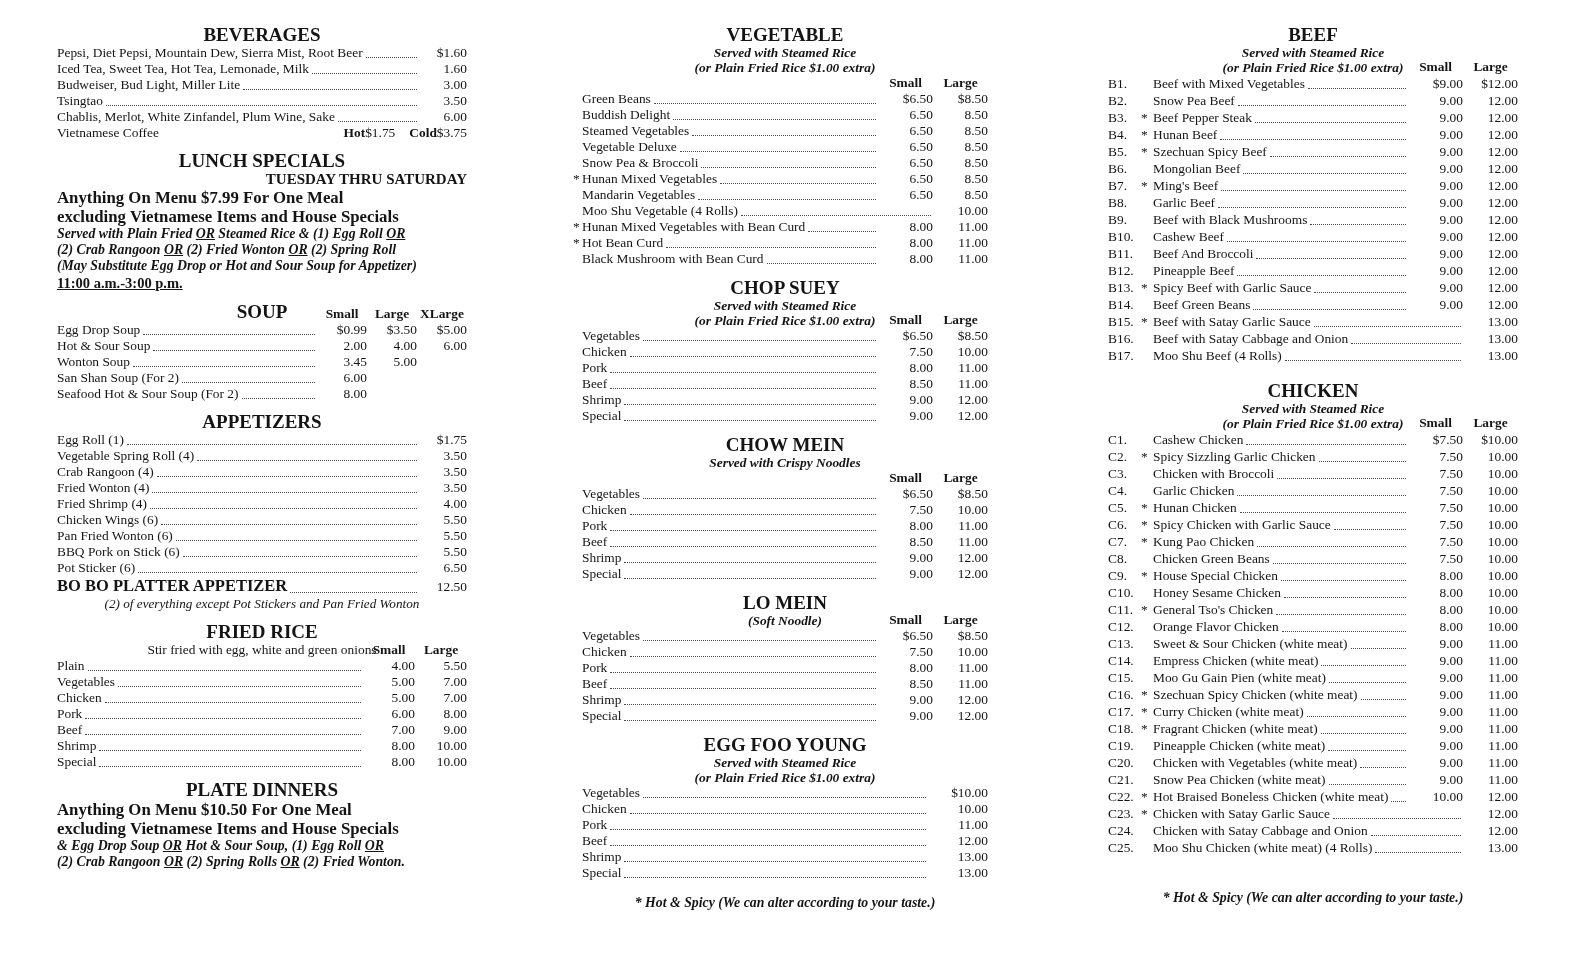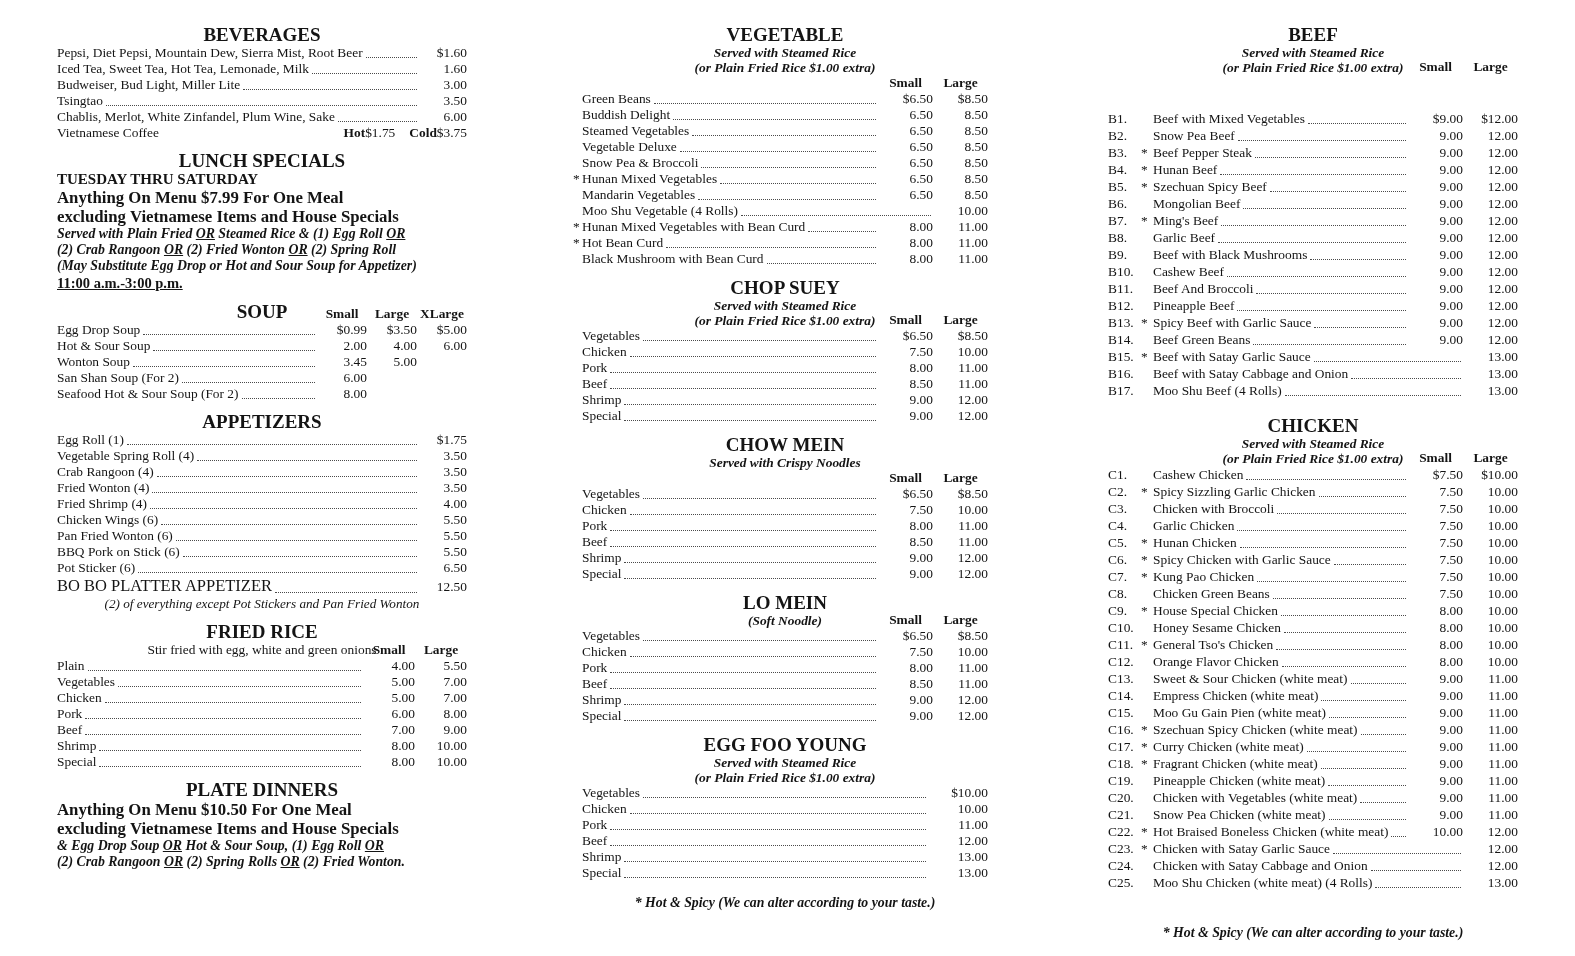--- a/index.html
+++ b/index.html
@@ -11,31 +11,31 @@
   }
   .menu{display:flex;padding:24px 0 0 57px;}
   .col{flex:none;}
   .col1{width:410px;margin-right:115px;}
   .col2{width:406px;margin-right:120px;}
   .col3{width:410px;font-size:13.2px;}
   .section{margin-bottom:9px;}
   .col2 .section{margin-bottom:10px;}
   .col3 .section{margin-bottom:16px;}
   .sec-title{text-align:center;font-weight:bold;font-size:19px;line-height:21px;}
-  .sec-title-sub{text-align:left;font-weight:bold;font-size:15px;line-height:17px;}
+  .sec-title-sub{text-align:right;font-weight:bold;font-size:15px;line-height:17px;}
   .sec-sub{text-align:center;font-weight:bold;font-style:italic;font-size:13.4px;line-height:15px;}
   .sec-sub-plain{text-align:center;font-size:13.4px;line-height:16px;}
   .phead{display:flex;justify-content:flex-end;font-weight:bold;line-height:16px;font-size:13.4px;}
   .phead.overlap{margin-top:-16px;}
   .pcell{flex:none;text-align:right;}
   .hcell{text-align:center;font-weight:bold;}
   .row{display:flex;align-items:baseline;line-height:16px;font-size:13.4px;position:relative;}
   .col3 .row{line-height:17px;}
   .row.big{line-height:19px;}
-  .row.big .iname{font-weight:normal;font-size:16.5px;}
+  .row.big .iname{font-weight:bold;font-size:16.5px;}
   .iname{flex:none;white-space:nowrap;}
   .code{flex:none;width:33px;white-space:nowrap;}
   .star{flex:none;width:12px;}
   .star.hang{position:absolute;left:-9px;width:9px;}
   .dots{flex:1;min-width:4px;align-self:flex-end;margin:0 2px 3px 3px;border-bottom:1.5px dotted #4a4a4a;}
   .spacer{flex:1;}
   .seg.b{font-weight:bold;}
   .ln{text-align:left;}
   .ln-boldlg{font-weight:bold;font-size:16.8px;line-height:19px;}
   .ln-bolditalic{font-weight:bold;font-style:italic;font-size:13.8px;line-height:16px;}
@@ -508,21 +508,21 @@
         <div class="sec-sub">(or Plain Fried Rice $1.00 extra)</div>
         <div class="phead overlap">
           <span class="pcell hcell" style="width: 55px;">Small</span>
           <span class="pcell hcell" style="width: 55px;">Large</span>
         </div>
         <div class="row">
           <span class="code">B1.</span>
           <span class="star"></span>
           <span class="iname">Beef with Mixed Vegetables</span>
           <span class="dots"></span>
-          <span class="pcell" style="width: 55px; margin-top: 35px;">$9.00</span>
+          <span class="pcell" style="width: 55px;">$9.00</span>
           <span class="pcell" style="width: 55px;">$12.00</span>
         </div>
         <div class="row">
           <span class="code">B2.</span>
           <span class="star"></span>
           <span class="iname">Snow Pea Beef</span>
           <span class="dots"></span>
           <span class="pcell" style="width: 55px;">9.00</span>
           <span class="pcell" style="width: 55px;">12.00</span>
         </div>

